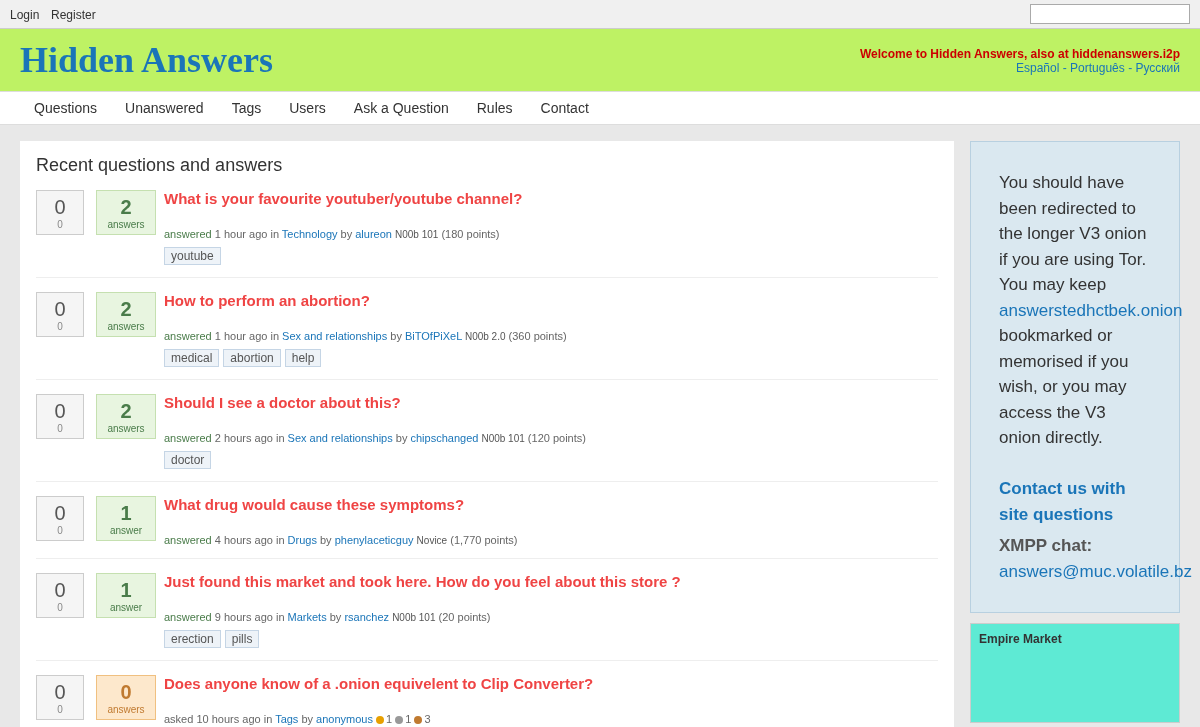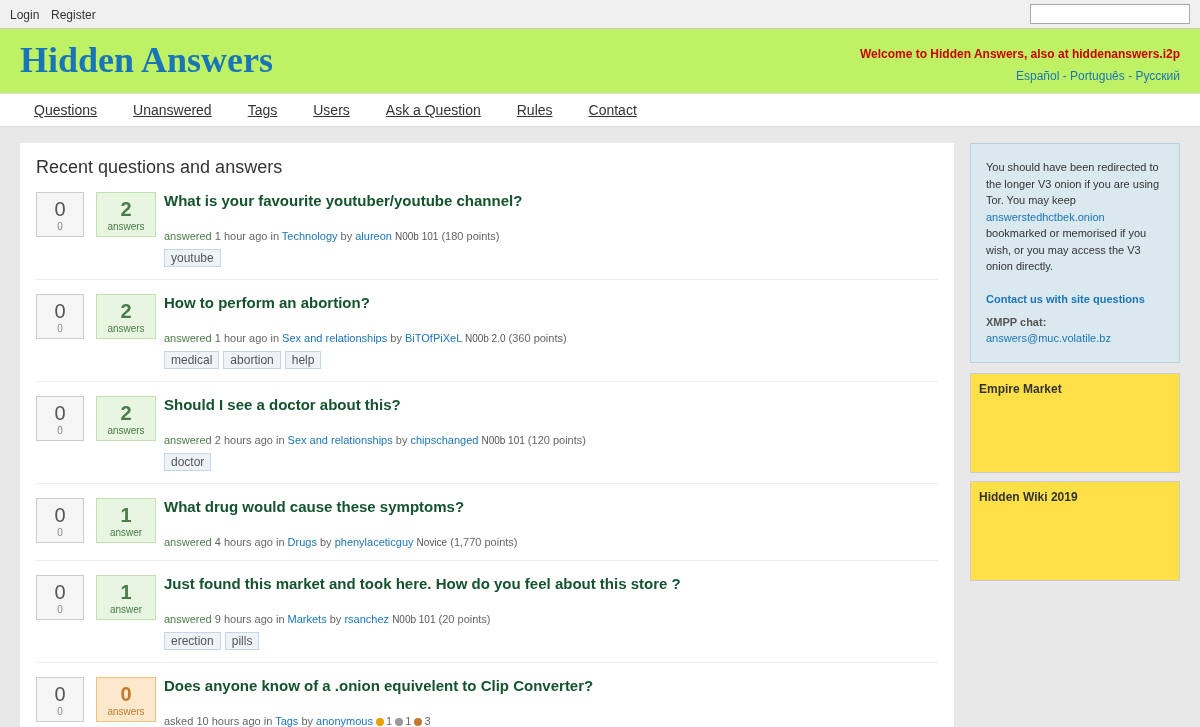--- a/index.html
+++ b/index.html
@@ -44,35 +44,34 @@
     }
     #header-right {
       text-align: right;
       font-size: 12px;
       padding-top: 8px;
     }
     #welcome-text {
       color: #c00;
       font-weight: bold;
     }
-    #lang-links { color: #1a75b8; margin-top: 8px; }
+    #lang-links { color: #1a75b8; }
     #lang-links a { color: #1a75b8; text-decoration: none; }
 
     
     #nav {
       background: white;
       border-top: 1px solid #ddd;
       border-bottom: 1px solid #ddd;
       padding: 0 20px;
     }
     #nav ul {
       list-style: none;
       display: flex;
-      gap: 8px;
-      text-decoration: underline;
+      gap: 0;
     }
     #nav ul li a {
       display: block;
       padding: 8px 14px;
       color: #333;
       text-decoration: none;
       font-size: 14px;
     }
 
     
@@ -137,21 +136,21 @@
       background: #fde8cc;
       border-color: #f0c080;
       color: #c07a30;
     }
     .answer-box .ans-count { font-size: 20px; line-height: 1.2; font-weight: bold; }
     .answer-box .ans-label { font-size: 10px; color: #4a7c4a; }
     .answer-box.zero .ans-label { color: #c07a30; }
 
     .question-body { flex: 1; }
     .question-title {
-      color: #14532d;
+      color: #ef4444;
       font-size: 15px;
       text-decoration: none;
       font-weight: bold;
     }
     .question-meta {
       font-size: 11px;
       color: #666;
       margin-top: 21px;
     }
     .question-meta a { color: #1a75b8; text-decoration: none; }
@@ -173,34 +172,34 @@
       cursor: pointer;
     }
 
     
     #sidebar {
       width: 210px;
     }
     #sidebar-info {
       background: #dae8f0;
       border: 1px solid #b8d0e0;
-      padding: 15px;
-      font-size: 11px;
+      padding: 28px;
+      font-size: 17px;
       color: #333;
       line-height: 1.5;
       margin-bottom: 10px;
     }
     #sidebar-info a { color: #1a75b8; text-decoration: none; }
     #sidebar-info .contact-link { color: #1a75b8; font-weight: bold; }
     #sidebar-info .xmpp { color: #555; font-weight: bold; margin-top: 6px; }
     #sidebar-info .xmpp-addr { color: #1a75b8; }
 
     .ad-box {
       border: 1px solid #ccc;
-      background: #fde047;
+      background: #5eead4;
       padding: 8px;
       font-size: 12px;
       color: #333;
       margin-bottom: 8px;
       min-height: 100px;
     }
     .ad-box-title { font-weight: bold; margin-bottom: 6px; color: #333; }
 
     
     .dot {

